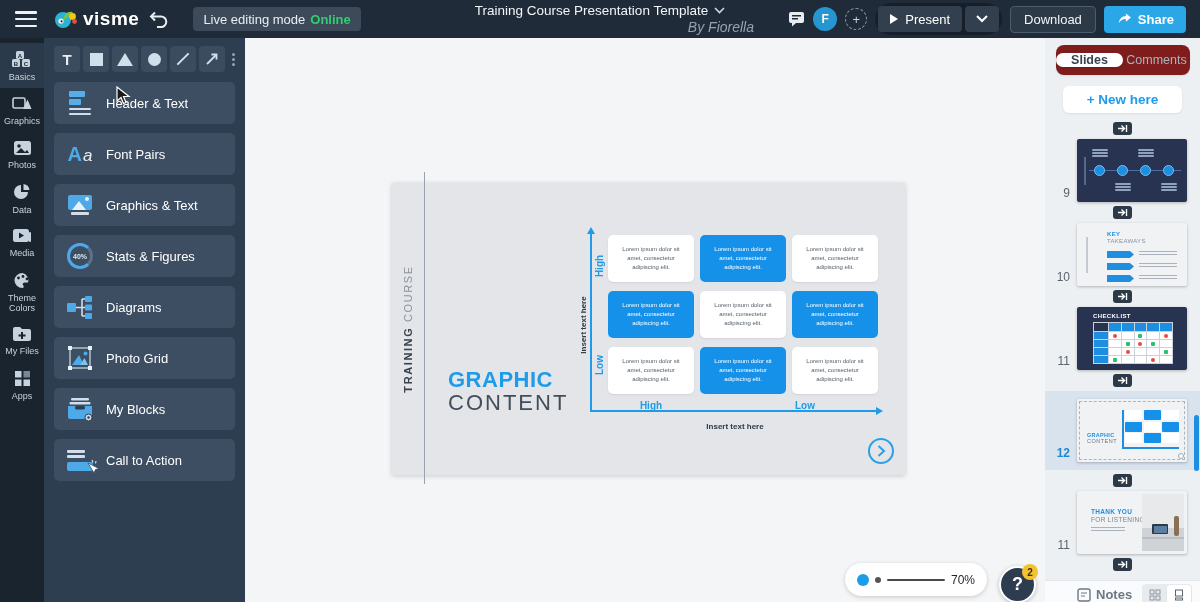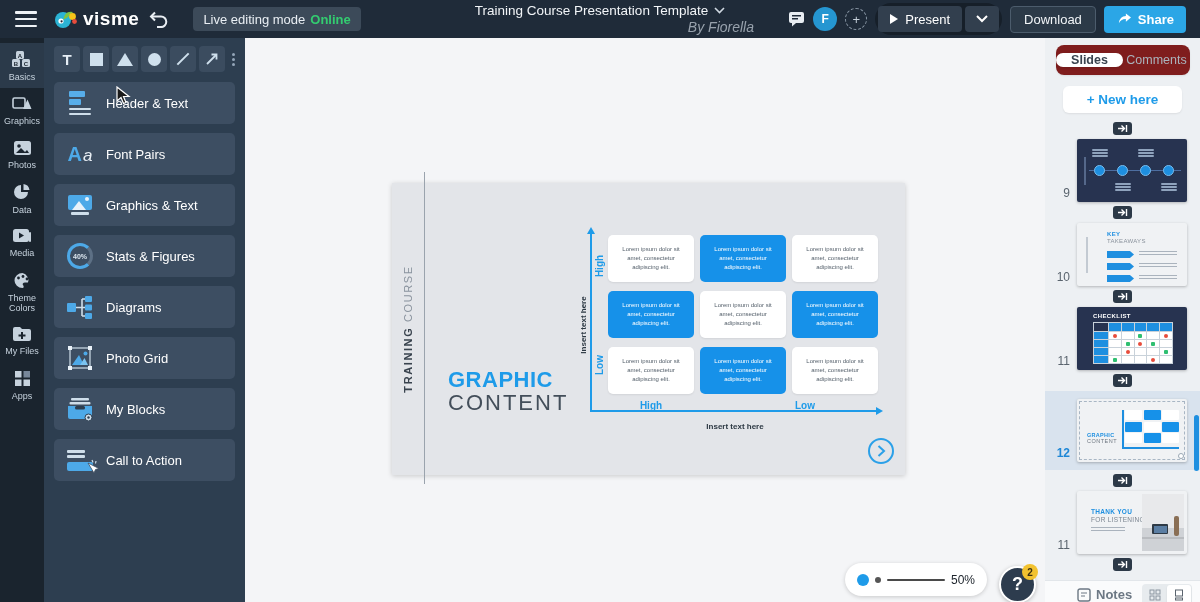--- a/index.html
+++ b/index.html
@@ -485,21 +485,21 @@
     <div class="next-btn">
       <svg width="9" height="12" viewBox="0 0 9 12">
           <path d="M1.5 1 L7 6 L1.5 11" stroke="#2ba0e8" stroke-width="2" fill="none"></path>
         </svg>
     </div>
 
     <div class="zoom-pill">
       <span class="zoom-handle"></span>
       <span class="zoom-dot"></span>
       <span class="zoom-track"></span>
-      <span class="zoom-val">50%</span>
+      <span class="zoom-val">70%</span>
     </div>
     <div class="help-btn">
       <span>?</span>
       <span class="help-badge">2</span>
     </div>
   </div>
 
   <div class="rightbar">
     <div class="tabs">
       <div class="tab active">Slides</div>

